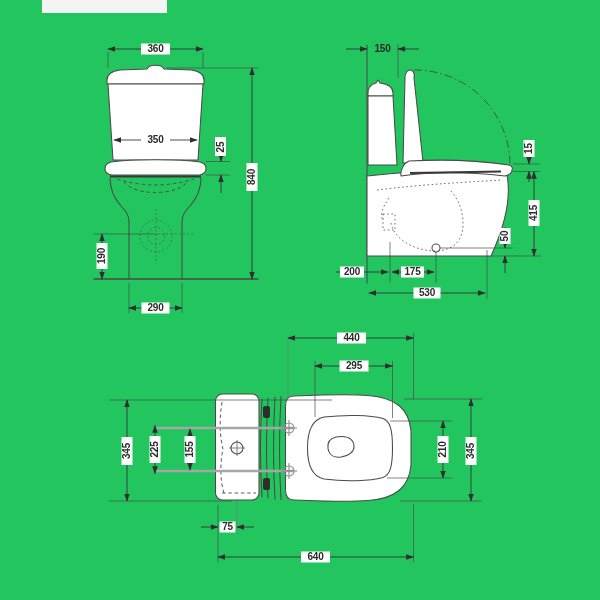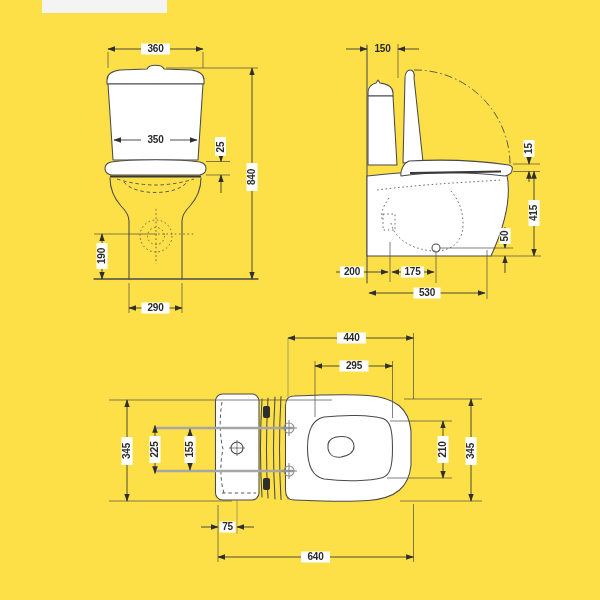--- a/index.html
+++ b/index.html
@@ -1,16 +1,16 @@
 <!DOCTYPE html>
 <html><head>
 <meta charset="utf-8">
 <style>
   html,body{margin:0;padding:0;background:#fff}
-  .stage{width:600px;height:600px;position:relative;background:#fde047}
+  .stage{width:600px;height:600px;position:relative;background:#22c55e}
   svg{display:block}
   .ol{fill:none;stroke:#4a4a4a;stroke-width:1.05;stroke-linecap:round;stroke-linejoin:round}
   .fw{fill:#fff;stroke:#4a4a4a;stroke-width:1.05;stroke-linejoin:round}
   .dim{fill:none;stroke:#2f2f2f;stroke-width:.85}
   .ext{fill:none;stroke:#4a4a4a;stroke-width:.7}
   .dsh{fill:none;stroke:#4a4a4a;stroke-width:.9;stroke-dasharray:3.5,2.8}
   .dot{fill:none;stroke:#555;stroke-width:.85;stroke-dasharray:1.6,2.6}
   .dd{fill:none;stroke:#4a4a4a;stroke-width:.9;stroke-dasharray:8,3,1.6,3}
   .thk{fill:none;stroke:#383838;stroke-width:2.2}
   .gry{fill:none;stroke:#a6a6a6;stroke-width:2.6}

